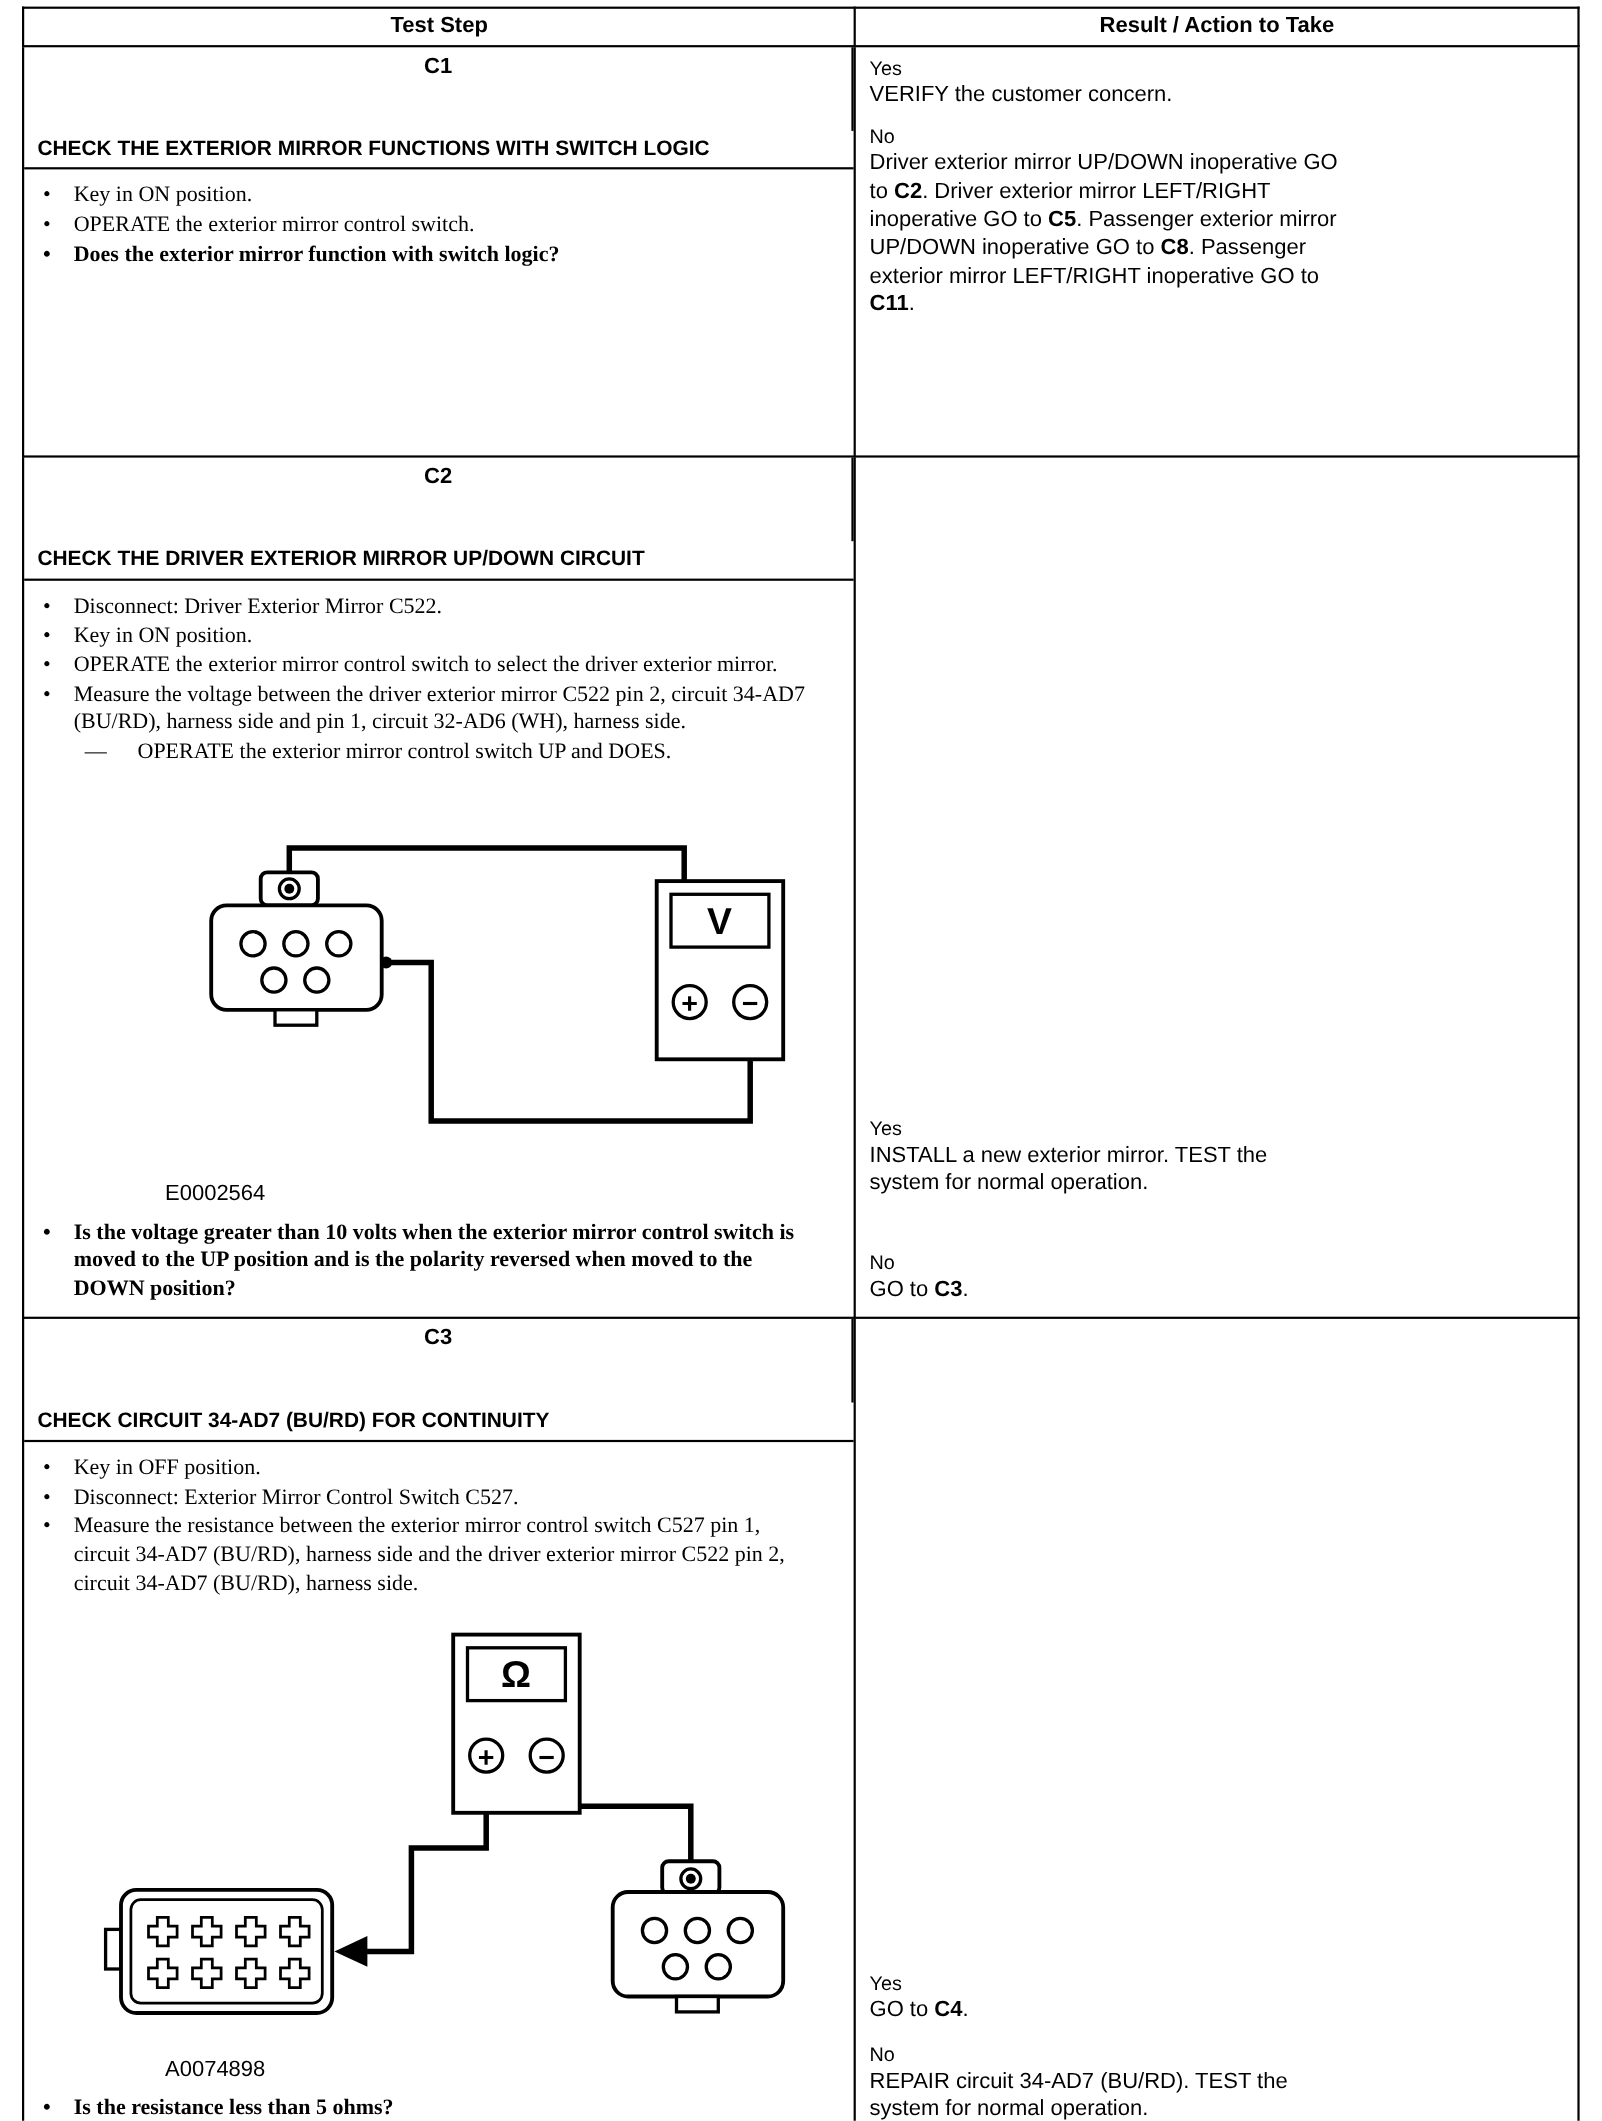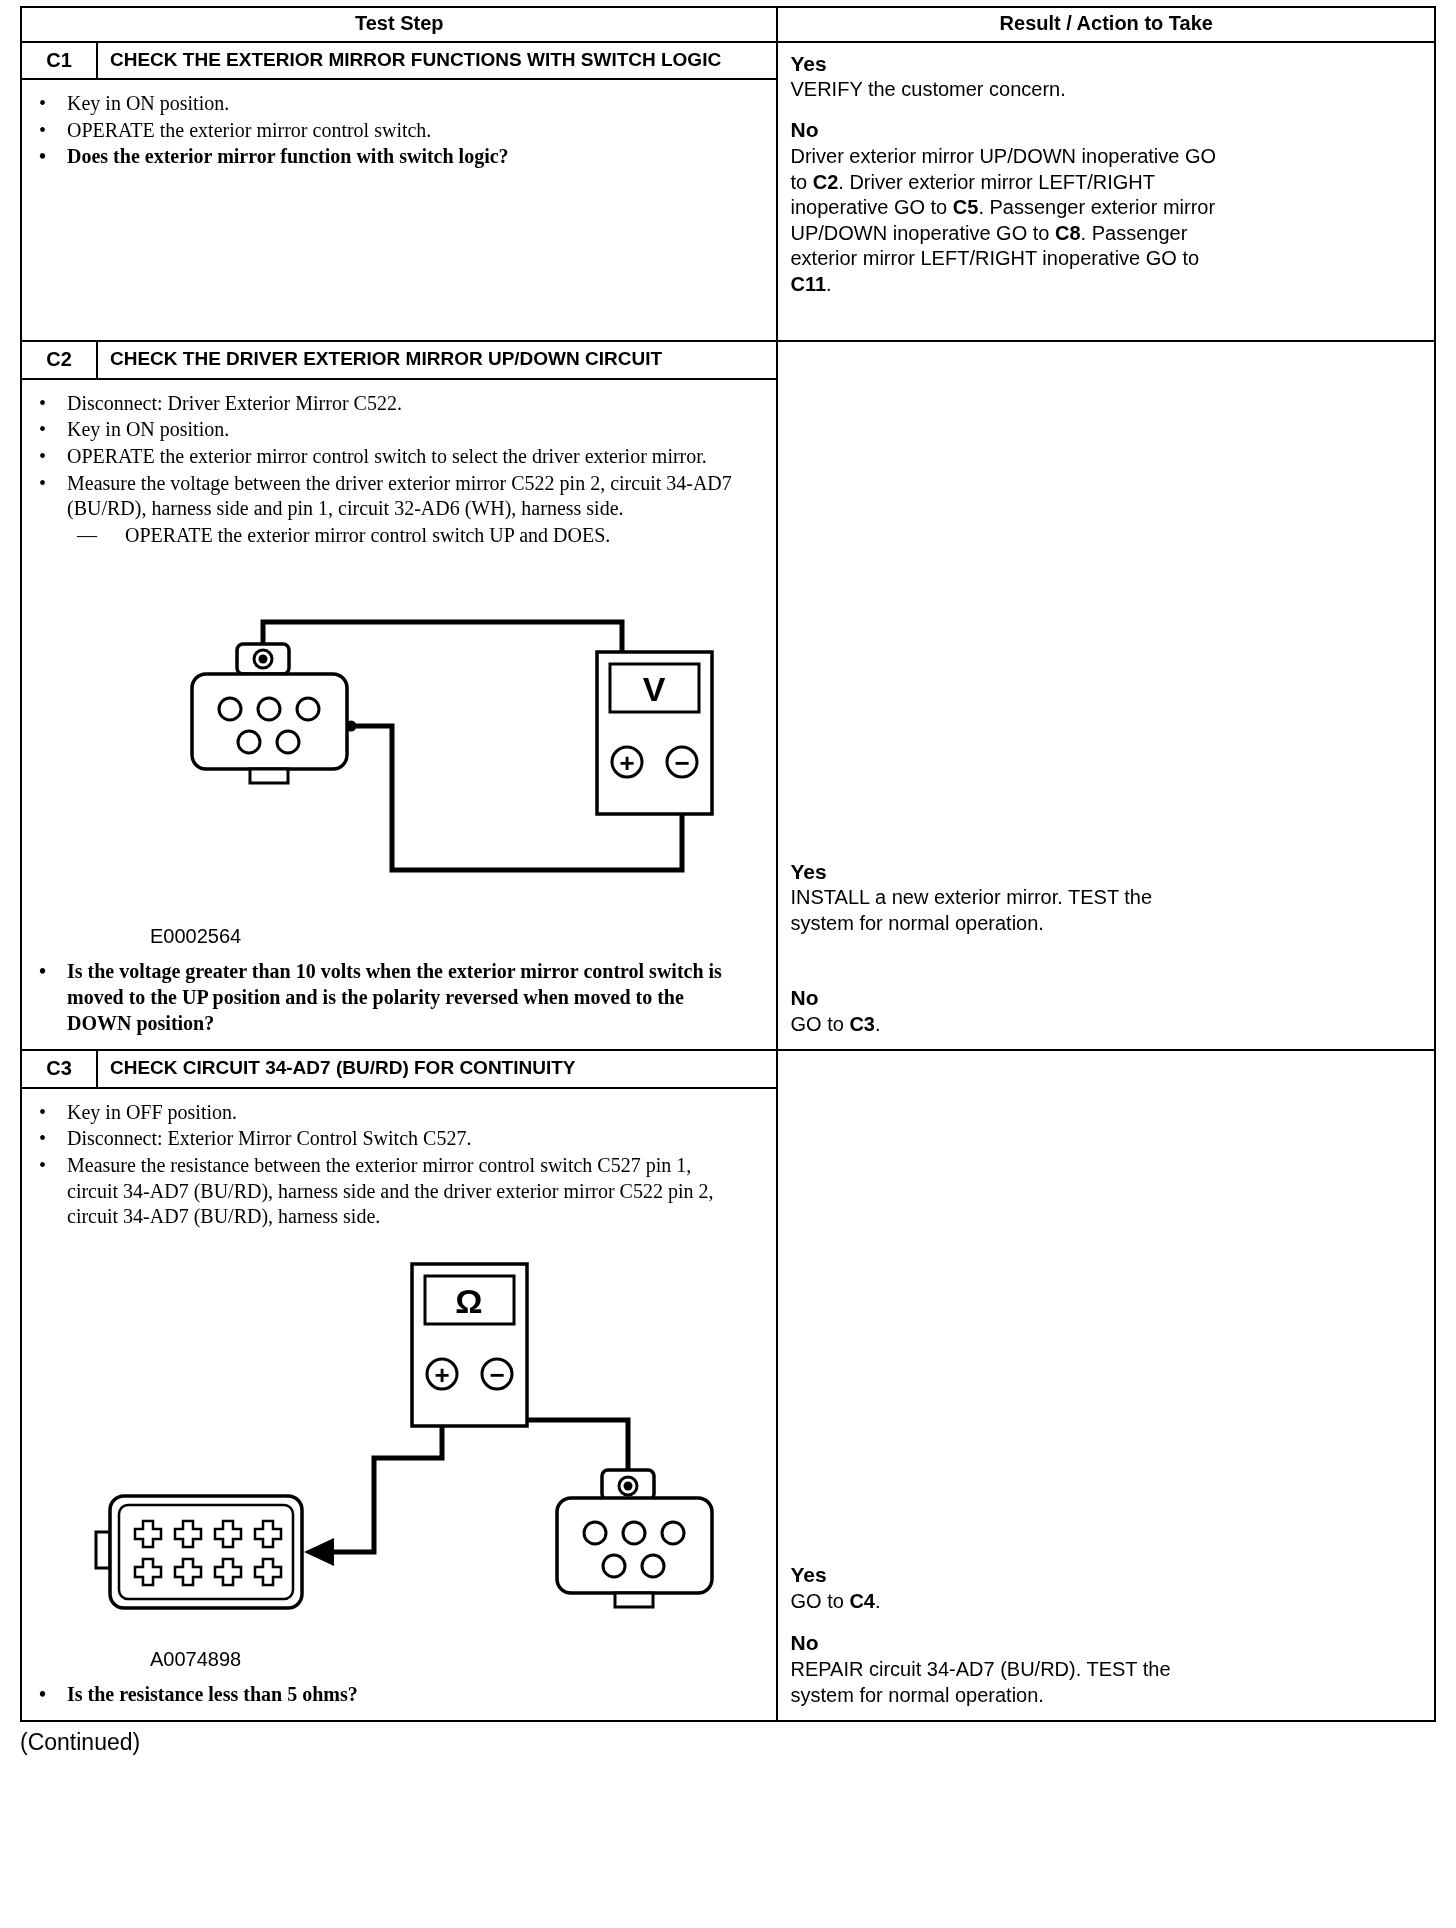--- a/index.html
+++ b/index.html
@@ -15,42 +15,42 @@
   .section-title { font-size:30px; font-weight:bold; line-height:1.25; margin-bottom:10px; }
   .pinpoint-title { font-size:22.5px; font-weight:bold; text-align:center; margin-bottom:8px; }
 
   table.pinpoint { width:100%; border-collapse:collapse; table-layout:fixed; border:2.5px solid #000; }
   th, td { border:2.5px solid #000; }
   th { font-size:20px; font-weight:bold; text-align:center; padding:3px 0 4px 0; }
   td { vertical-align:top; padding:0; }
   td.result-td { padding:8px 14px 12px 12px; }
   td.result-td.bottom { vertical-align:bottom; }
 
-  .step-head { display:flex; align-items:stretch; border-bottom:2.5px solid #000; }
+  .step-head { display:flex; align-items:stretch; border-bottom:2.5px solid #000;flex-direction:column; }
   .step-id { flex:0 0 76px; border-right:2.5px solid #000; font-weight:bold; text-align:center; padding:5px 0; }
   .step-title { font-weight:bold; font-size:19px; line-height:1.25; padding:5px 8px 5px 12px; max-width:720px; }
 
   .step-body { padding:10px 10px 12px 0; }
   .step-body.c1 { min-height:260px; }
 
   ul.bullets { list-style:none; padding-left:45px;font-family:Liberation Serif, serif; }
   ul.bullets > li { position:relative; margin:1px 0; max-width:680px; }
   ul.bullets > li::before { content:"\2022"; position:absolute; left:-28px; }
   ul.bullets > li.dash { padding-left:58px; }
   ul.bullets > li.dash::before { content:"\2014"; left:10px; }
   ul.bullets > li.q { font-weight:bold; }
   ul.q-list { margin-top:10px; }
 
   .fig { line-height:0; }
   .fig-volt { margin:60px 0 0 130px; }
   .fig-ohm  { margin:26px 0 0 60px; }
   .fig-label { margin:16px 0 0 128px; font-size:20px; line-height:1.25; }
   .fig-label.after-gap { margin-bottom:6px; }
 
-  .verdict { font-weight:bold; font-size:21px; }
+  .verdict { font-weight:normal; font-size:18px; }
   .action { max-width:430px; }
   .result-group + .result-group.mt-sm { margin-top:14px; }
   .result-group + .result-group.mt-md { margin-top:16px; }
   .result-group + .result-group.mt-lg { margin-top:48px; }
   .b { font-weight:bold; }
 
   .continued { text-align:left; font-size:23px; margin-top:6px; padding-right:2px; }
 
   svg { display:block; }
   svg text { font-family:"Liberation Sans","DejaVu Sans",sans-serif; }

